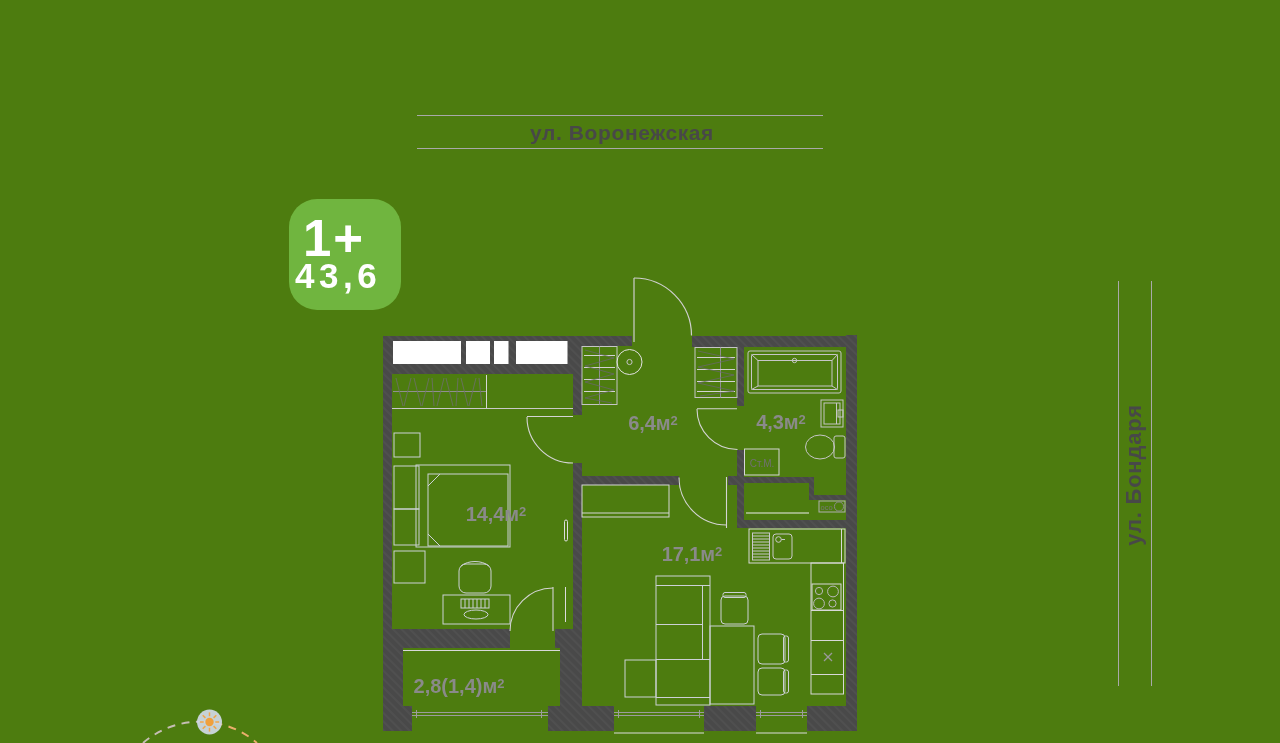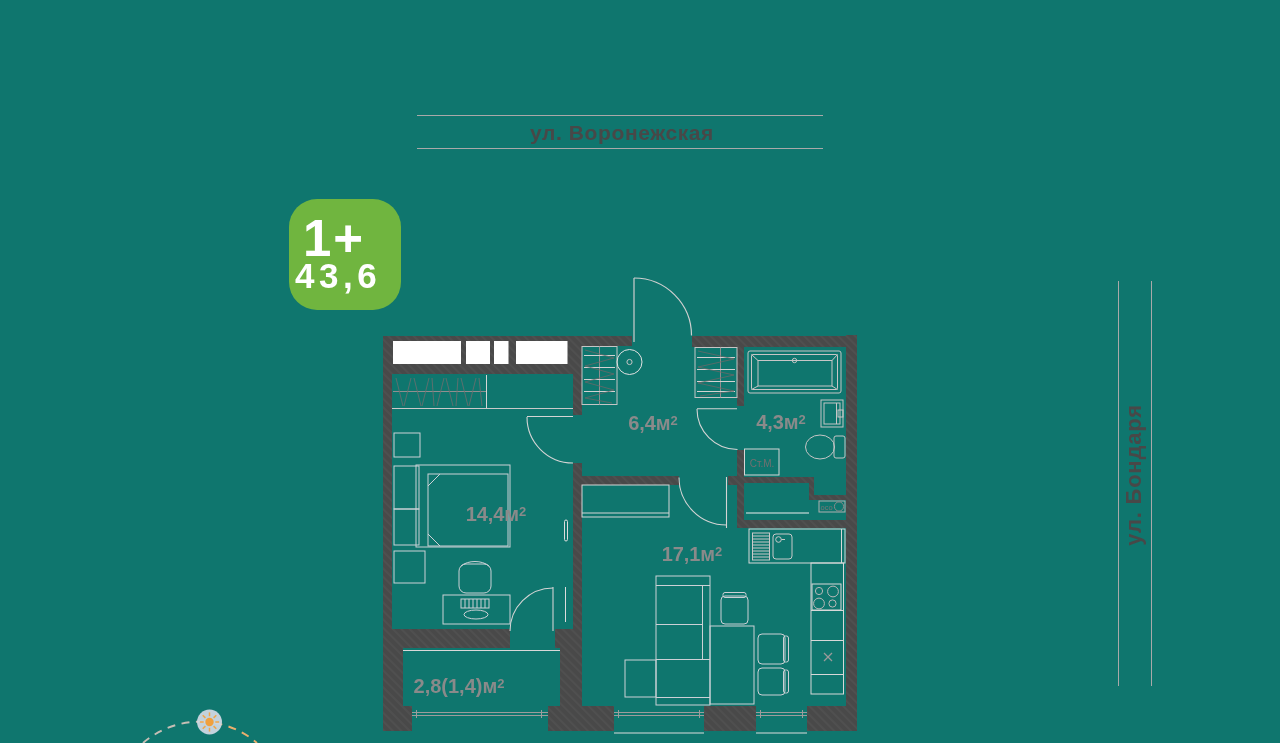--- a/index.html
+++ b/index.html
@@ -1,16 +1,16 @@
 <!DOCTYPE html>
 <html><head>
 <meta charset="utf-8">
 <style>
 html,body{margin:0;padding:0;background:#fff;}
-#page{position:relative;width:1280px;height:743px;background:#0f766e;overflow:hidden;
+#page{position:relative;width:1280px;height:743px;background:#4d7c0f;overflow:hidden;
 font-family:"Liberation Sans", sans-serif;}
 svg text{font-family:"Liberation Sans", sans-serif;}
 </style>
 </head>
 <body>
 <div id="page">
 <svg width="1280" height="743" viewBox="0 0 1280 743">
 <defs>
 <pattern id="h" patternUnits="userSpaceOnUse" width="6" height="6" patternTransform="rotate(-45)">
 <rect width="6" height="6" fill="#494949"></rect>

